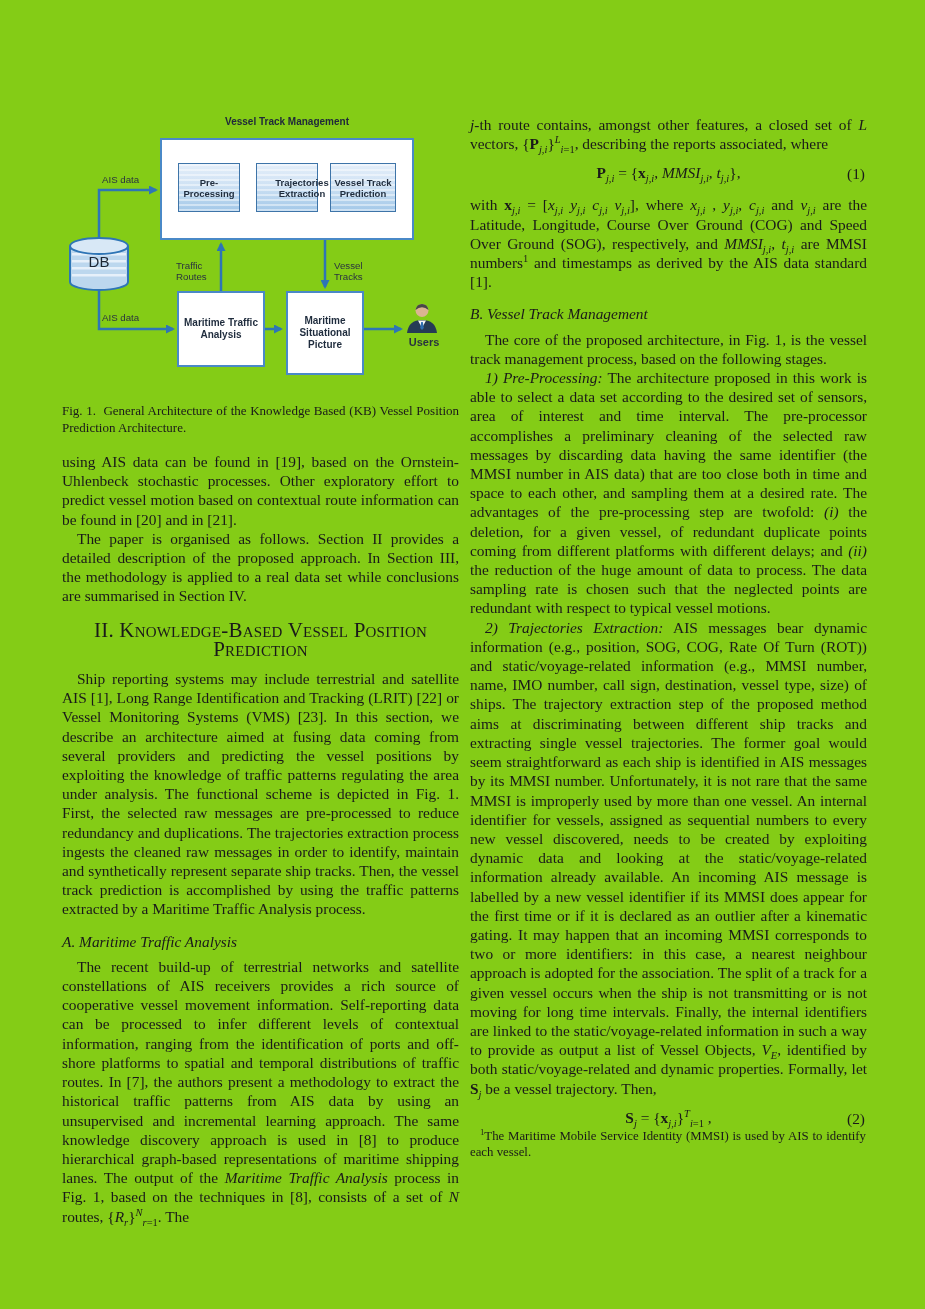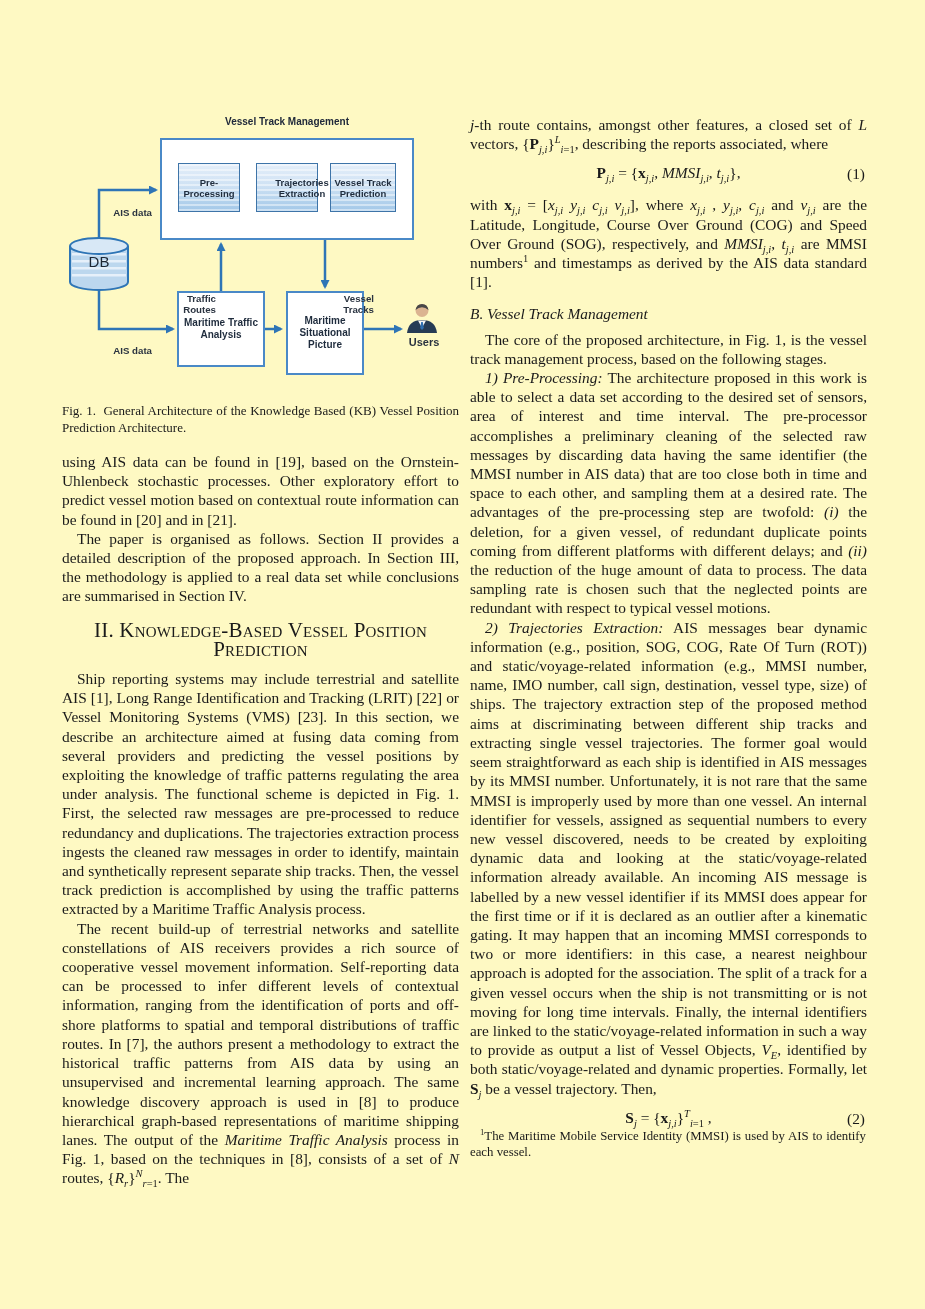--- a/index.html
+++ b/index.html
@@ -1,16 +1,16 @@
 <!DOCTYPE html>
 <html><head>
 <meta charset="utf-8">
 <style>
   html,body{margin:0;padding:0;background:#ffffff;}
-  .page{position:relative;width:925px;height:1309px;background:#fef9c3;overflow:hidden;
+  .page{position:relative;width:925px;height:1309px;background:#84cc16;overflow:hidden;
         font-family:"Liberation Serif","DejaVu Serif",serif;color:#1a1a1a;}
 
   
   .col{position:absolute;width:397px;font-size:15.4px;line-height:19.2px;text-align:justify;}
   .col p{margin:0;text-indent:15px;}
   .col p.noindent{text-indent:0;}
   h2.sec{font-size:21px;font-weight:normal;font-variant:small-caps;text-align:center;
          margin:15px 0 10px 0;letter-spacing:.2px;}
   h3.subsec{font-size:15.4px;font-weight:normal;font-style:italic;margin:13px 0 6px 0;}
   sub,sup{font-size:68%;line-height:0;}
@@ -29,21 +29,21 @@
               font-size:10px;font-weight:bold;color:#20293a;}
   .outer-box{left:98px;top:26px;width:254px;height:102px;border:2px solid #4a89c7;
              background:#ffffff;z-index:0;position:absolute;box-sizing:border-box;}
   .proc-box{display:flex;align-items:center;justify-content:center;text-align:center;
             border:1.5px solid #3e74a8;color:#1f2c3d;font-weight:bold;font-size:9.5px;line-height:11px;
             background-image:repeating-linear-gradient(180deg,rgba(255,255,255,.45) 0 2px,rgba(255,255,255,0) 2px 5px),
                              linear-gradient(180deg,#e4eef9 0%,#cfe2f4 45%,#a3c8e8 100%);}
   .plain-box{display:flex;align-items:center;justify-content:center;text-align:center;
              border:2px solid #4a89c7;background:#ffffff;color:#1f2c3d;font-weight:bold;
              font-size:10px;line-height:12px;}
-  .lbl{font-weight:bold;color:#2a3340;font-size:9.7px;line-height:11px;text-align:right;margin-top:33px;}
+  .lbl{font-weight:normal;color:#2a3340;font-size:9.7px;line-height:11px;text-align:left;}
   .db-label{position:absolute;z-index:1;left:8px;top:141px;width:58px;text-align:center;
             font-size:15px;color:#1c2633;}
   .users-label{position:absolute;z-index:1;left:336px;top:224px;width:52px;text-align:center;
                font-weight:bold;font-size:11px;color:#2a3340;}
   .caption{margin-top:18px;font-size:13px;line-height:17px;text-align:justify;}
 </style>
 </head>
 <body>
 
 <div class="page">
@@ -122,20 +122,21 @@
     </div>
 
     <div class="caption">Fig. 1.&nbsp;&nbsp;General Architecture of the Knowledge Based (KB) Vessel Position Prediction Architecture.</div>
   </div>
 
   <div class="col" style="left:62px;top:452px;">
     <p class="noindent">using AIS data can be found in [19], based on the Ornstein-Uhlenbeck stochastic processes. Other exploratory effort to predict vessel motion based on contextual route information can be found in [20] and in [21].</p>
     <p>The paper is organised as follows. Section II provides a detailed description of the proposed approach. In Section III, the methodology is applied to a real data set while conclusions are summarised in Section IV.</p>
     <h2 class="sec">II. Knowledge-Based Vessel Position Prediction</h2>
     <p>Ship reporting systems may include terrestrial and satellite AIS [1], Long Range Identification and Tracking (LRIT) [22] or Vessel Monitoring Systems (VMS) [23]. In this section, we describe an architecture aimed at fusing data coming from several providers and predicting the vessel positions by exploiting the knowledge of traffic patterns regulating the area under analysis. The functional scheme is depicted in Fig. 1. First, the selected raw messages are pre-processed to reduce redundancy and duplications. The trajectories extraction process ingests the cleaned raw messages in order to identify, maintain and synthetically represent separate ship tracks. Then, the vessel track prediction is accomplished by using the traffic patterns extracted by a Maritime Traffic Analysis process.</p>
+    <h3 class="subsec">A. Maritime Traffic Analysis</h3>
     <p>The recent build-up of terrestrial networks and satellite constellations of AIS receivers provides a rich source of cooperative vessel movement information. Self-reporting data can be processed to infer different levels of contextual information, ranging from the identification of ports and off-shore platforms to spatial and temporal distributions of traffic routes. In [7], the authors present a methodology to extract the historical traffic patterns from AIS data by using an unsupervised and incremental learning approach. The same knowledge discovery approach is used in [8] to produce hierarchical graph-based representations of maritime shipping lanes. The output of the <i>Maritime Traffic Analysis</i> process in Fig. 1, based on the techniques in [8], consists of a set of <i>N</i> routes, {<i>R<sub>r</sub></i>}<sup><i>N</i></sup><sub><i>r</i>=1</sub>. The</p>
   </div>
 
   <div class="col" style="left:470px;top:115px;">
     <p class="noindent"><i>j</i>-th route contains, amongst other features, a closed set of <i>L</i> vectors, {<b>P</b><sub><i>j,i</i></sub>}<sup><i>L</i></sup><sub><i>i</i>=1</sub>, describing the reports associated, where</p>
     <div class="eq">
       <span class="eq-body"><b>P</b><sub><i>j,i</i></sub> = {<b>x</b><sub><i>j,i</i></sub>, <i>MMSI</i><sub><i>j,i</i></sub>, <i>t</i><sub><i>j,i</i></sub>},</span>
       <span class="eq-num">(1)</span>
     </div>
     <p class="noindent">with <b>x</b><sub><i>j,i</i></sub> = [<i>x<sub>j,i</sub> y<sub>j,i</sub> c<sub>j,i</sub> v<sub>j,i</sub></i>], where <i>x<sub>j,i</sub></i> , <i>y<sub>j,i</sub></i>, <i>c<sub>j,i</sub></i> and <i>v<sub>j,i</sub></i> are the Latitude, Longitude, Course Over Ground (COG) and Speed Over Ground (SOG), respectively, and <i>MMSI<sub>j,i</sub></i>, <i>t<sub>j,i</sub></i> are MMSI numbers<sup>1</sup> and timestamps as derived by the AIS data standard [1].</p>

